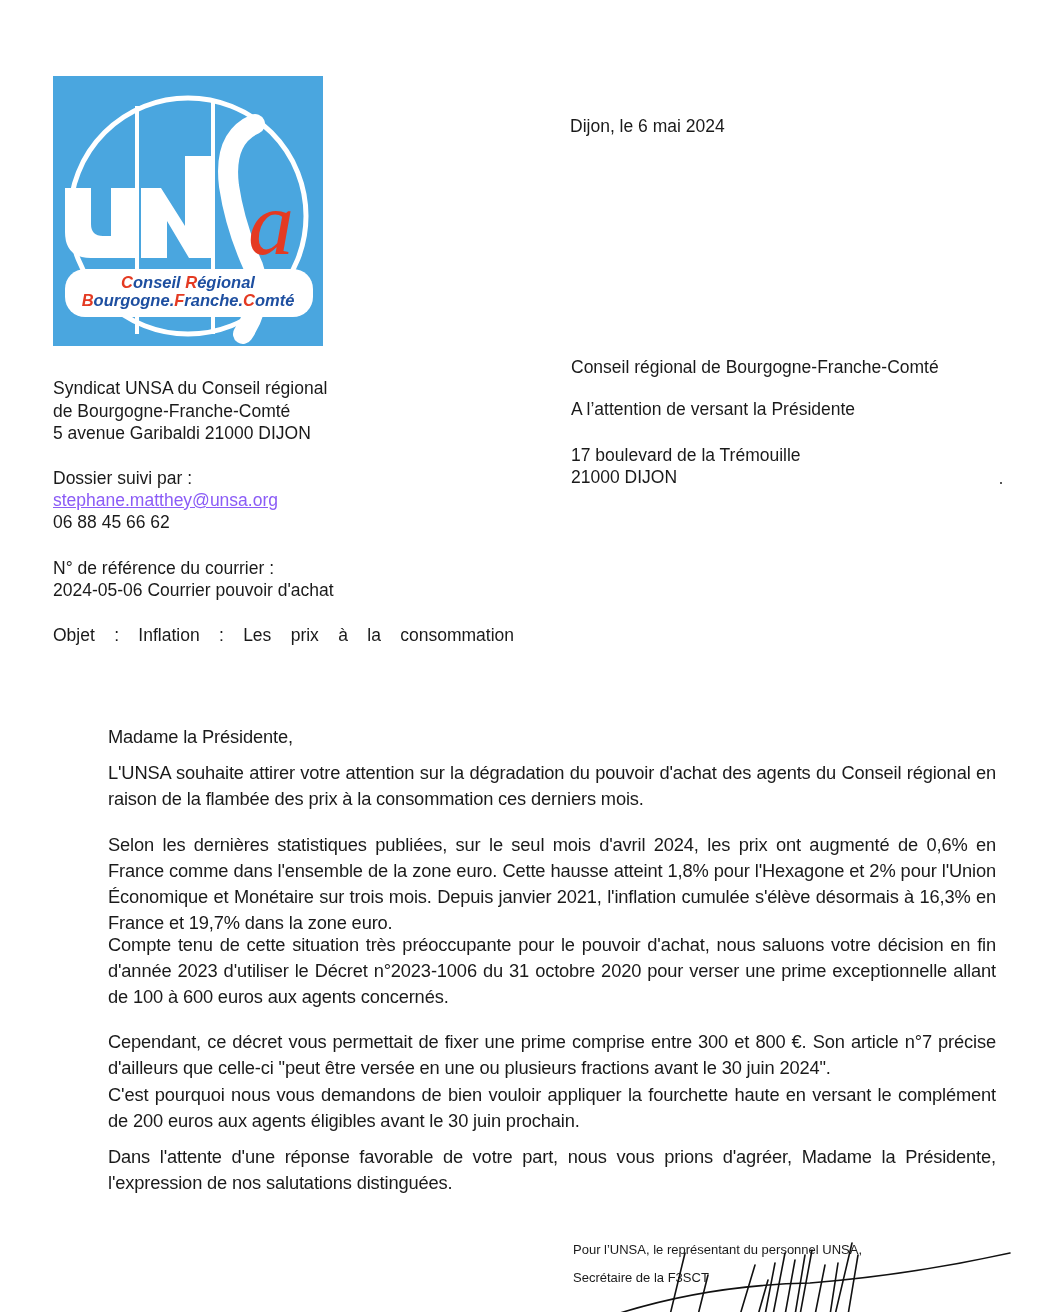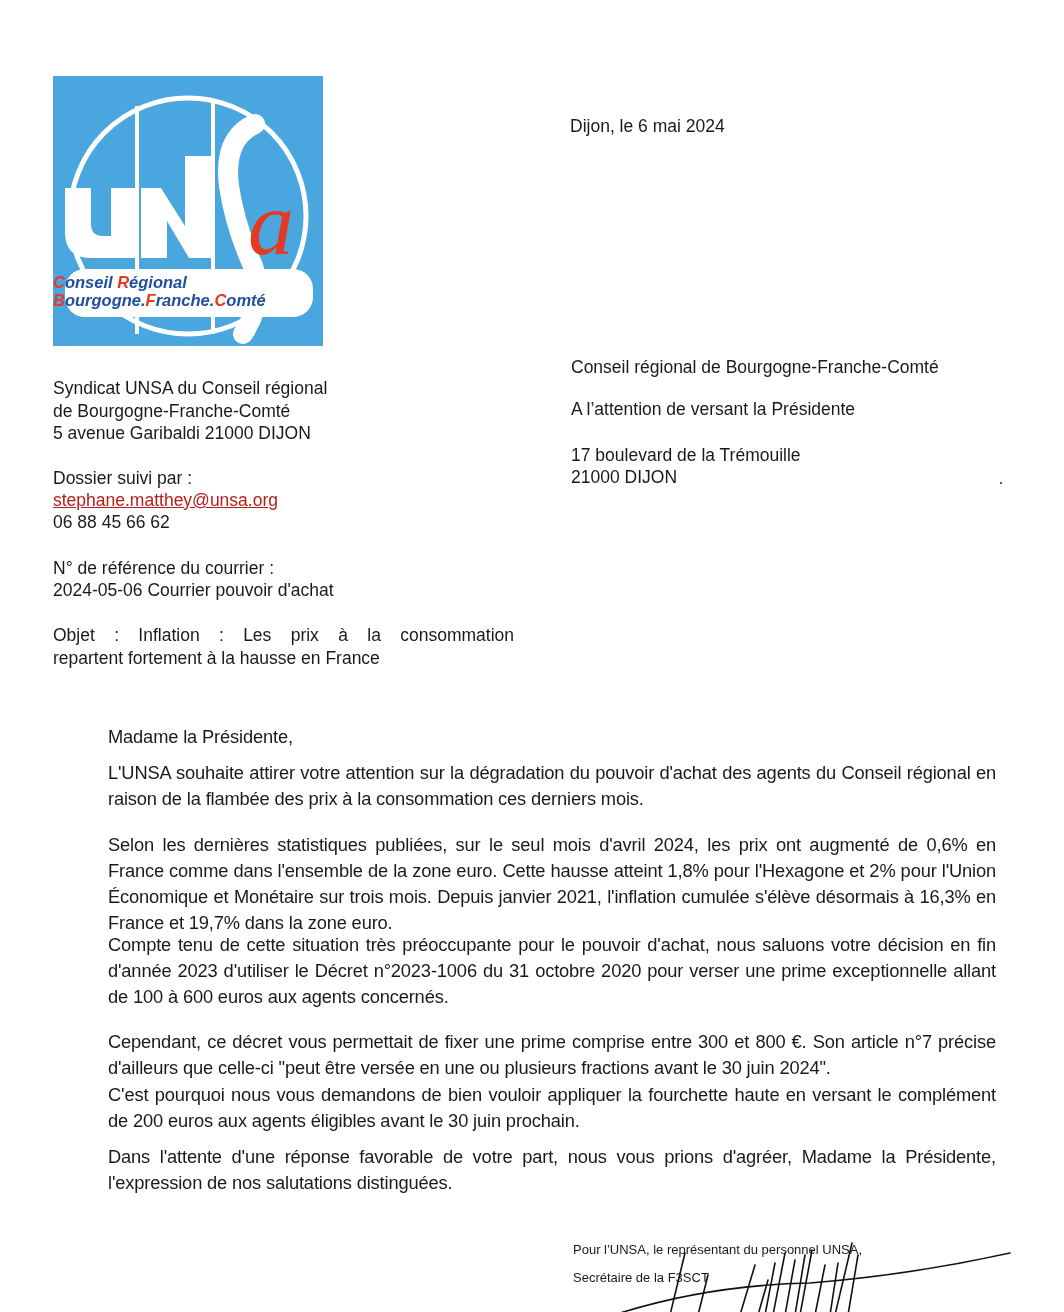--- a/index.html
+++ b/index.html
@@ -6,27 +6,27 @@
   body { width:1064px; height:1312px; position:relative; overflow:hidden;
          font-family:"Liberation Sans", sans-serif; color:#1a1a1a; }
   .abs { position:absolute; }
   .line { font-size:17.5px; line-height:22.5px; white-space:nowrap; }
 
   
   #logo { left:53px; top:76px; width:270px; height:270px; background:#4aa6df; overflow:hidden; }
   #logo svg { position:absolute; left:0; top:0; }
   .logo-banner { position:absolute; left:12px; top:193px; width:248px; height:48px;
                  background:#ffffff; border-radius:20px; }
-  .logo-text { position:absolute; left:0; width:270px; text-align:left;
+  .logo-text { position:absolute; left:0; width:270px; text-align:center;
                font-weight:bold; font-style:italic; font-size:16.5px; color:#1e4fa0; line-height:19px; }
   .red { color:#e43a22; }
 
   
   .sender { left:53px; }
-  .link { color:#b91c1c; text-decoration:underline; }
+  .link { color:#8b5cf6; text-decoration:underline; }
 
   
   .recip { left:571px; }
   .para { position:absolute; left:108px; width:888px; font-size:18.3px; line-height:26px;
           text-align:justify; letter-spacing:-0.15px; }
   .objet { position:absolute; left:53px; width:461px; font-size:17.5px; line-height:22.5px; text-align:justify; }
   .objet span.last { display:block; text-align:left; }
 
   .sig { left:573px; font-size:13px; line-height:27px; white-space:nowrap; }
 </style>
@@ -60,21 +60,20 @@
 
 <div class="abs line sender" style="top:467px;">Dossier suivi par :</div>
 <a class="abs line sender link" style="top:489px;">stephane.matthey@unsa.org</a>
 <div class="abs line sender" style="top:511px;">06 88 45 66 62</div>
 
 <div class="abs line sender" style="top:557px;">N° de référence du courrier :</div>
 <div class="abs line sender" style="top:579px;">2024-05-06 Courrier pouvoir d'achat</div>
 
 <div class="objet" style="top:624px;">
   <span style="display:block; text-align:justify; text-align-last:justify;">Objet : Inflation : Les prix à la consommation</span>
-  <span class="last">repartent fortement à la hausse en France</span>
 </div>
 
 <div class="abs line recip" style="top:337px;margin-top:19px;">Conseil régional de Bourgogne-Franche-Comté</div>
 <div class="abs line recip" style="top:398px;">A l’attention de versant la Présidente</div>
 <div class="abs line recip" style="top:444px;">17 boulevard de la Trémouille</div>
 <div class="abs line recip" style="top:466px;">21000 DIJON</div>
 <div class="abs" style="left:1000px; top:482px; width:2px; height:2px; background:#555;"></div>
 
 <div class="para" style="top:724px;">Madame la Présidente,</div>
 <div class="para" style="top:760px;">L'UNSA souhaite attirer votre attention sur la dégradation du pouvoir d'achat des agents du Conseil régional en raison de la flambée des prix à la consommation ces derniers mois.</div>

